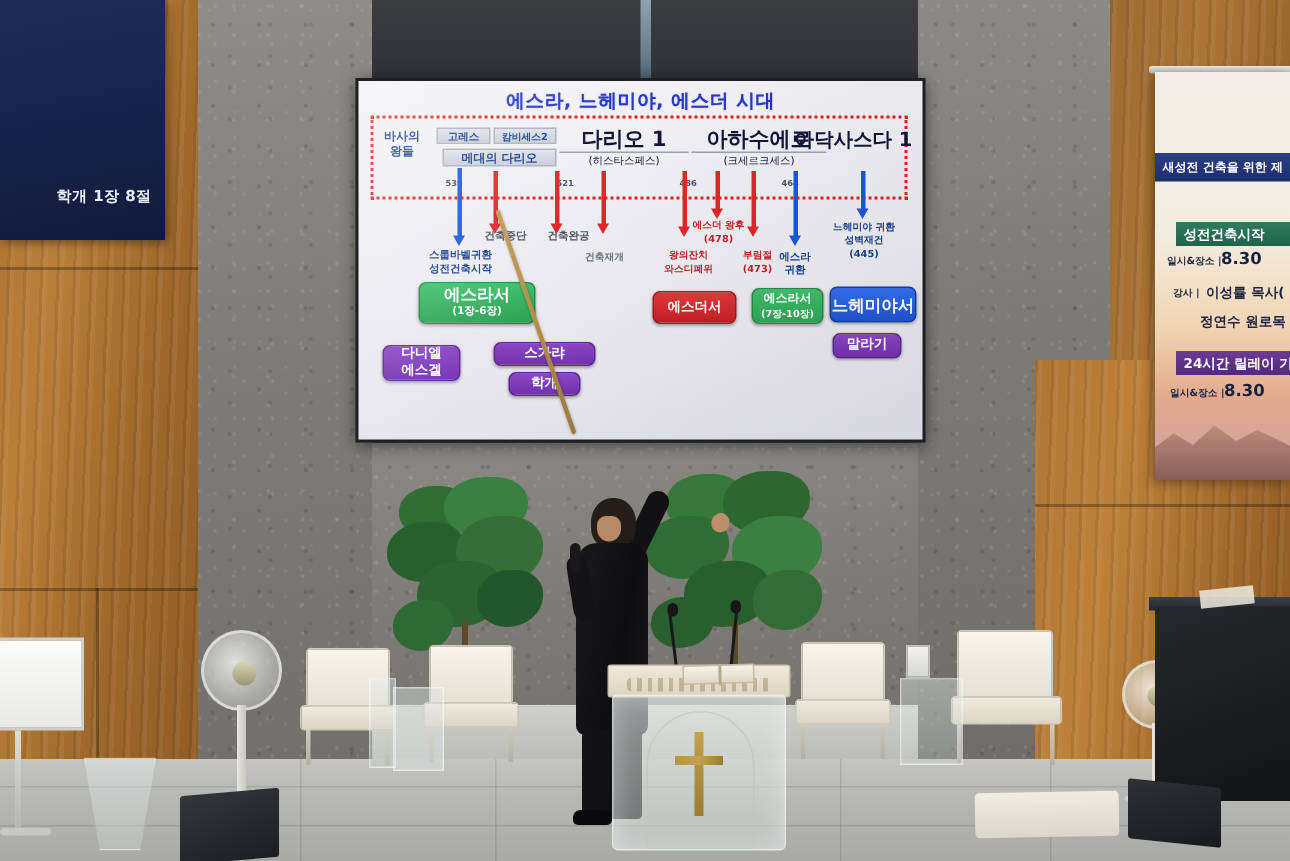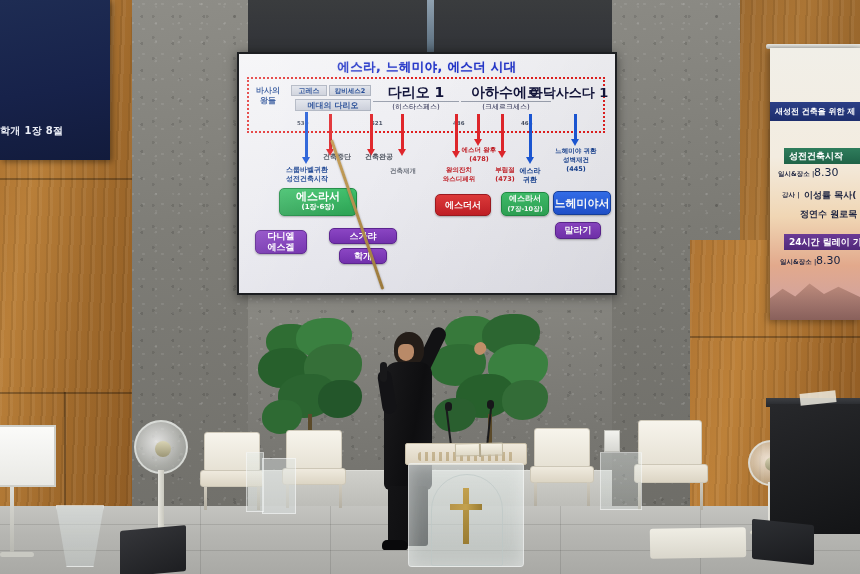--- a/index.html
+++ b/index.html
@@ -301,21 +301,21 @@
     border-top:1px solid #dcdcd7;
   }
 
   
   .banner-left {
     position:absolute; left:0; top:0; width:110px; height:160px;
     background:linear-gradient(170deg,#1e2c53 0%,#17224a 55%,#121b3c 100%);
     box-shadow:2px 2px 6px rgba(0,0,0,.4);
   }
   .banner-left .verse {
-    position:absolute; left:0; bottom:22px; width:110px; text-align:left;
+    position:absolute; left:0; bottom:22px; width:110px; text-align:right;
     padding-right:9px; color:#e9ecf5; font-size:10px; font-weight:bold;
     letter-spacing:.3px;
   }
   .banner-right {
     position:absolute; left:770px; top:48px; width:90px; height:272px;
     background:linear-gradient(180deg,#f1efe8 0%,#f3ece0 40%,#f0d6b4 62%,#e2a98c 80%,#caa0a6 100%);
     box-shadow:-2px 2px 7px rgba(0,0,0,.35);
     overflow:hidden;
   }
   .banner-rod {
@@ -337,21 +337,21 @@
   .br-purpleband {
     position:absolute; left:14px; top:186px; width:76px; height:16px;
     background:linear-gradient(180deg,#6b3b96,#51297a);
     display:flex; align-items:center; padding-left:5px;
     color:#fff; font-size:9px; font-weight:bold; white-space:nowrap;
   }
   .br-line {
     position:absolute; color:#1e2440; font-size:6.5px; white-space:nowrap;
     font-weight:bold;
   }
-  .br-big { font-size:11px; font-weight:normal; color:#14203f; }
+  .br-big { font-size:11px; font-weight:bold; color:#14203f; }
   .br-mountain {
     position:absolute; left:0; bottom:0; width:90px; height:52px;
     background:linear-gradient(180deg, rgba(198,142,120,.35), rgba(120,80,72,.8));
     clip-path:polygon(0 58%,14% 40%,28% 55%,44% 30%,60% 50%,76% 36%,100% 56%,100% 100%,0 100%);
   }
 
   
   .whiteboard {
     position:absolute; left:-6px; top:425px; width:62px; height:62px;
     background:linear-gradient(180deg,#fbfbf9,#e9e9e5);

